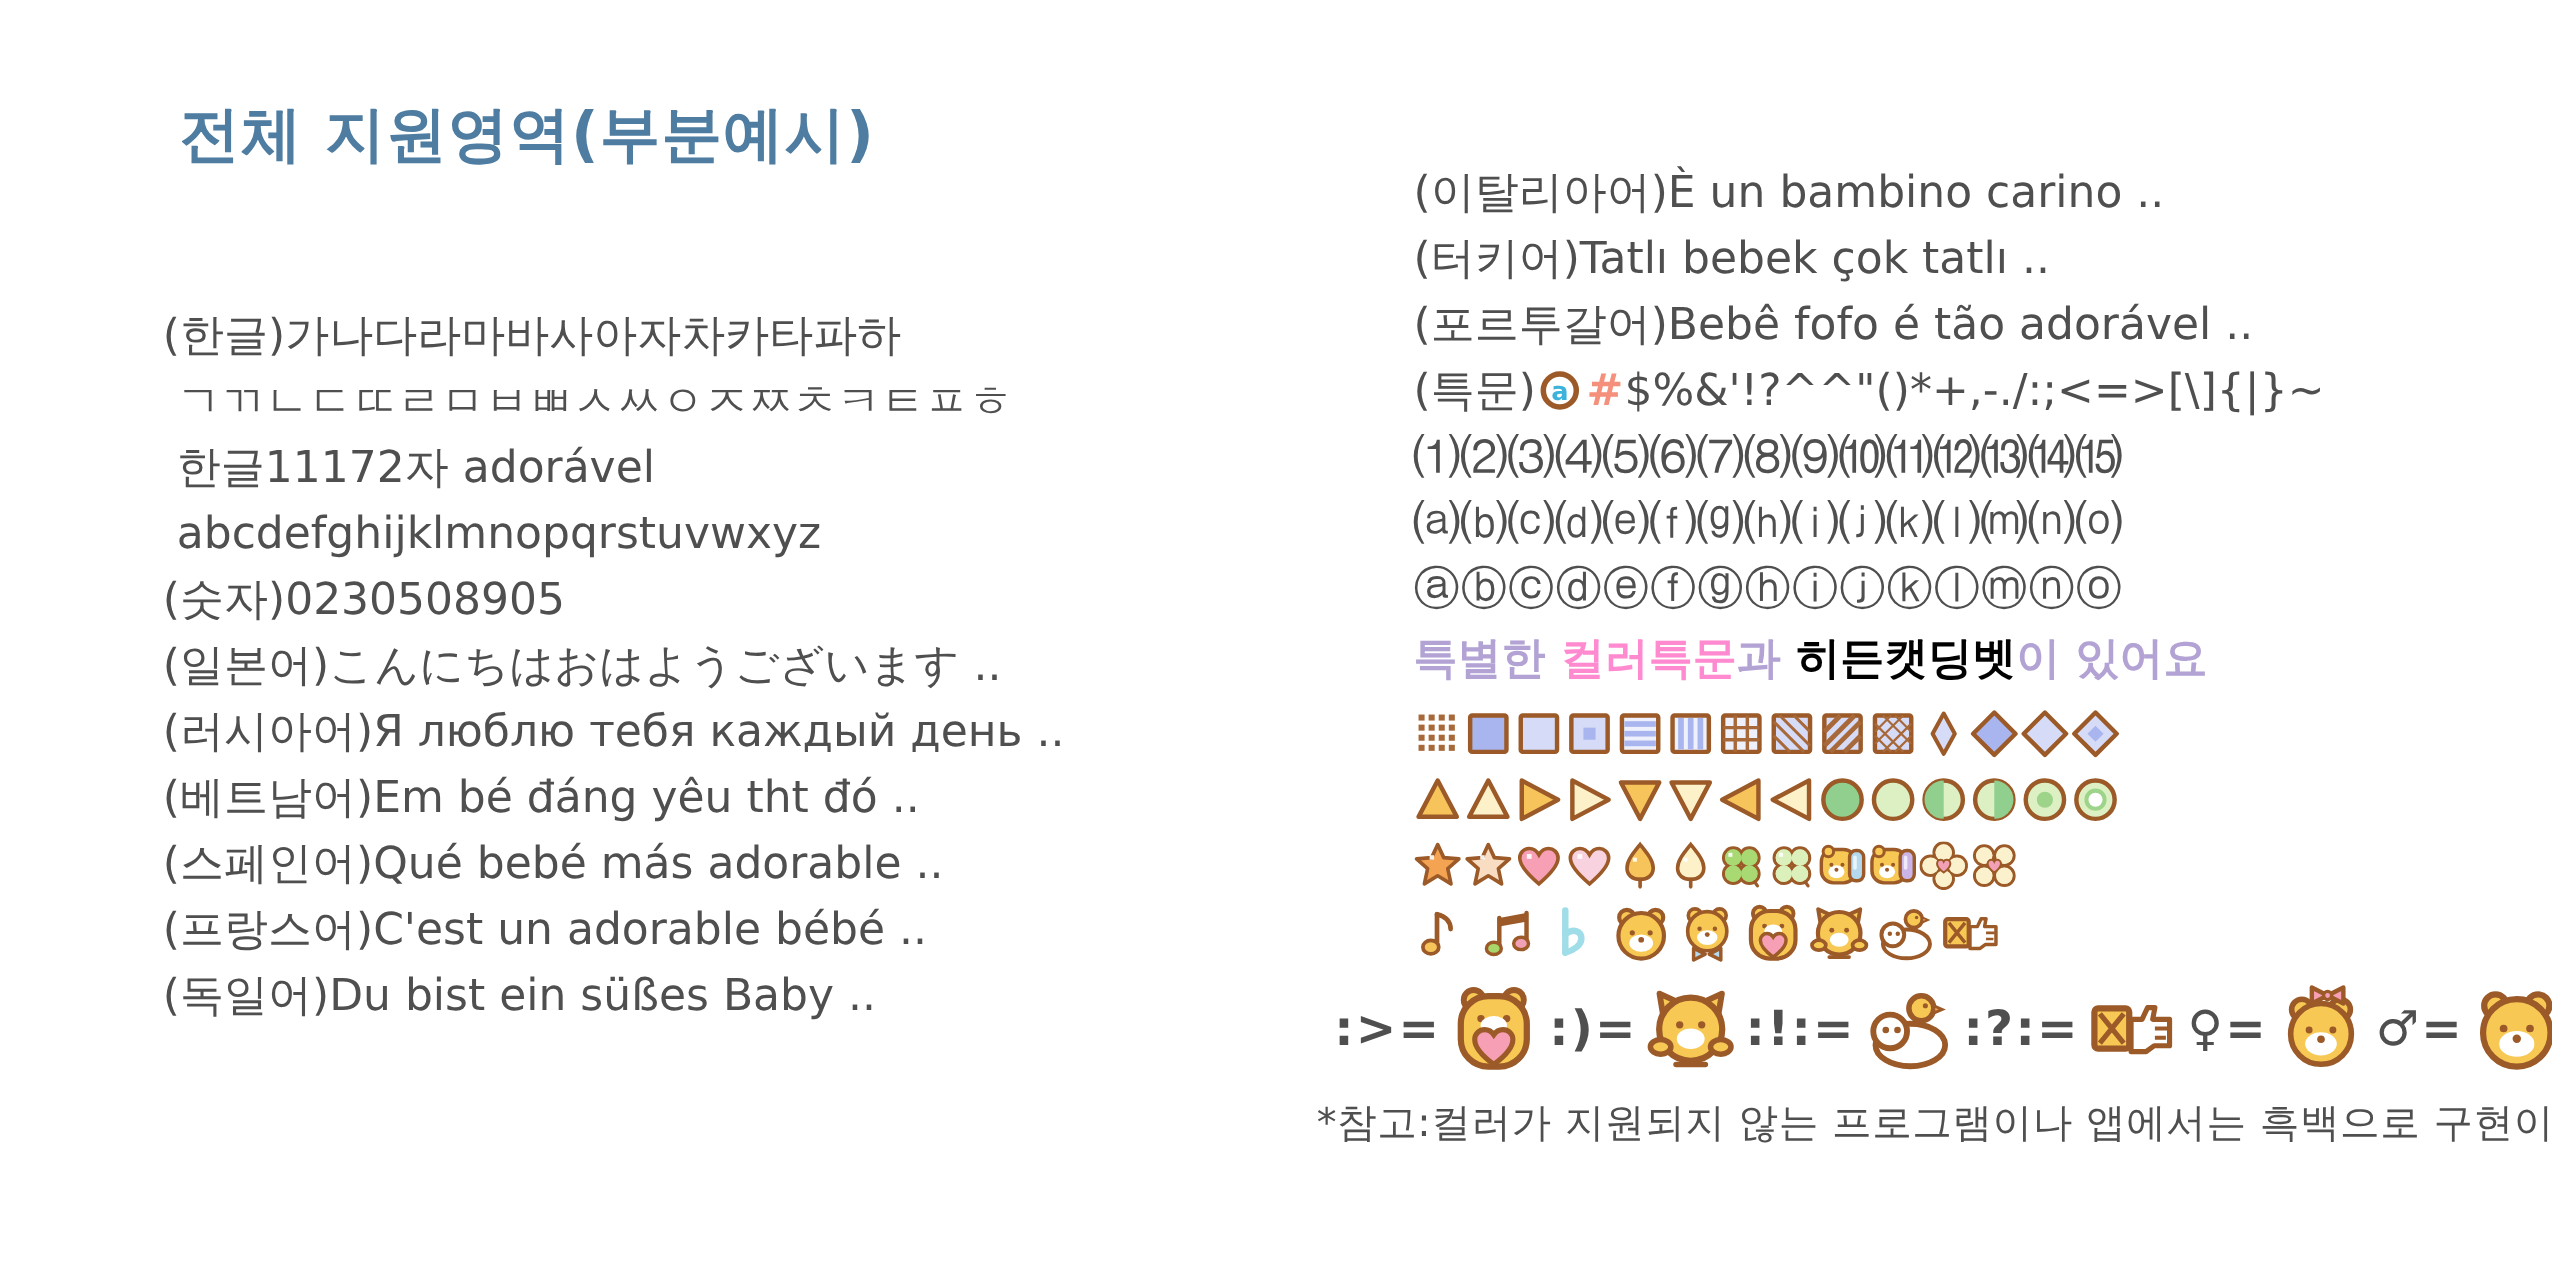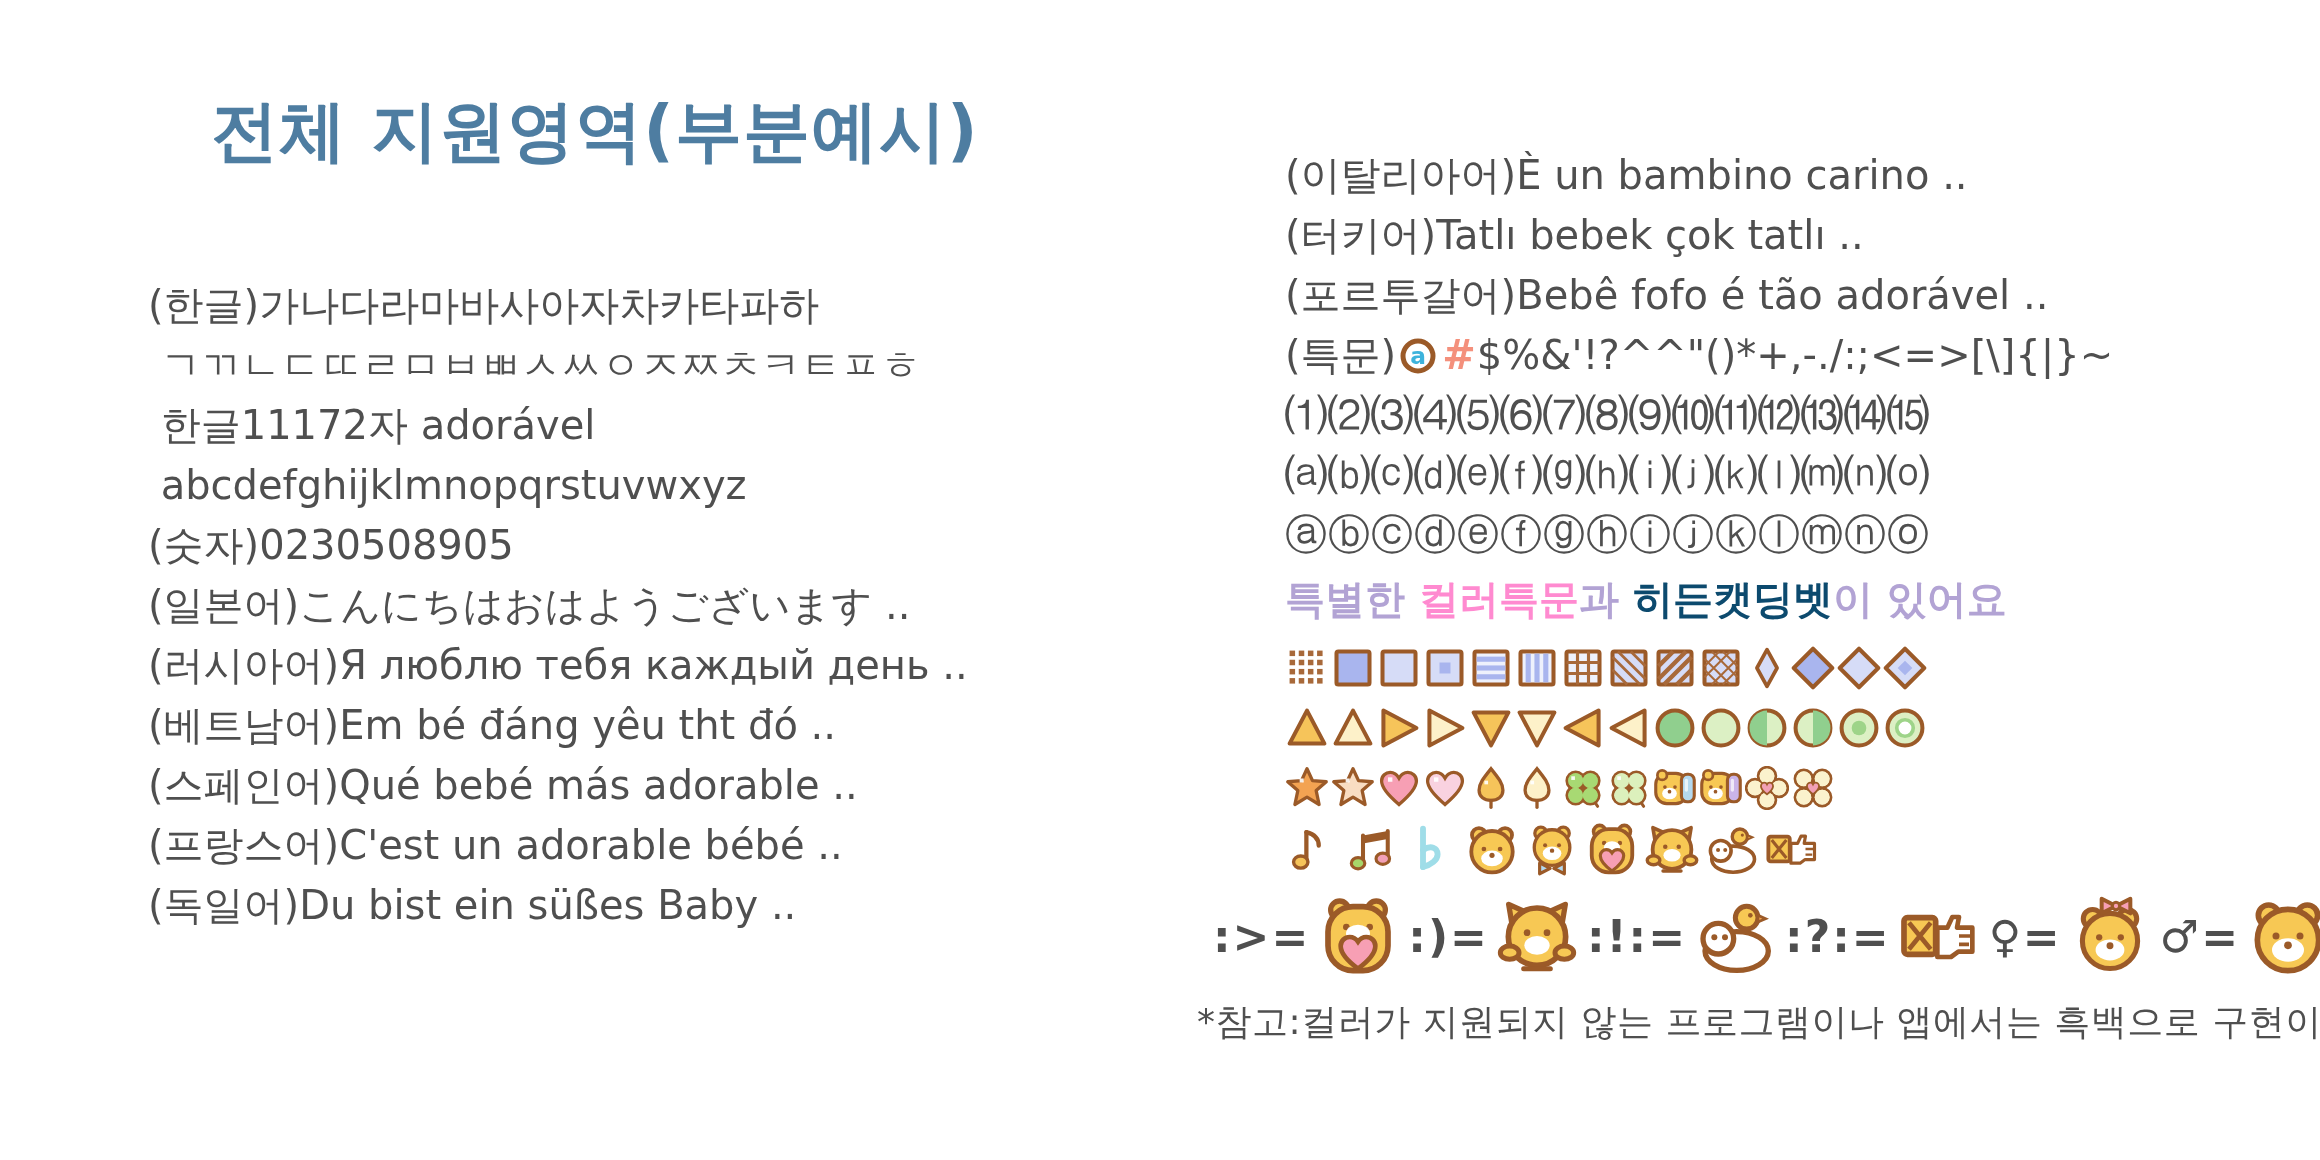--- a/index.html
+++ b/index.html
@@ -2,21 +2,21 @@
 <html style="--title: #4e7da1; --text: #4f4f4f; --brown: #9b5a28; --hash: #f4907c; --atblue: #3db3dc;"><head>
 <meta charset="utf-8">
 <style>
   :root{
     --title:#4e7da1; --text:#4f4f4f; --brown:#9b5a28;
     --hash:#f4907c; --atblue:#3db3dc;
   }
   html,body{margin:0;padding:0;background:#ffffff;}
   body{width:2320px;height:1160px;font-family:"DejaVu Sans","Liberation Sans",sans-serif;color:var(--text);}
   .canvas{position:relative;width:2320px;height:1160px;overflow:hidden;background:#fff;}
-  .title{position:absolute;left:163px;top:86px;font-size:67px;font-weight:bold;color:var(--title);letter-spacing:1px;white-space:pre;margin-left:48px;}
+  .title{position:absolute;left:163px;top:86px;font-size:55px;font-weight:bold;color:var(--title);letter-spacing:1px;white-space:pre;}
   .left-col{position:absolute;left:148px;top:275px;font-size:40px;line-height:60px;}
   .line{white-space:pre;}
   .right-col{position:absolute;left:1285px;top:145px;font-size:40px;}
   .right-col .line{line-height:60px;}
   .special{line-height:60px;}
   .hash{color:var(--hash);font-weight:bold;padding:0 1px;}
   .icon-inline{display:inline-block;width:40px;height:40px;vertical-align:-7px;margin:0 3px 0 2px;}
   .enclosed{line-height:62px;letter-spacing:1px;font-size:42px;}
   .colored{line-height:64px;margin-top:4px;font-weight:bold;}
   .icon-row{display:flex;gap:2px;margin-top:16px;align-items:center;}
@@ -60,21 +60,21 @@
             <circle cx="12" cy="12" r="9" fill="none" stroke="#9b5a28" stroke-width="3"></circle>
             <text x="12" y="17" text-anchor="middle" font-size="14" font-weight="bold" fill="#3db3dc" font-family="DejaVu Sans, sans-serif">a</text>
           </svg></span><span class="hash">#</span><span>$%&amp;'!?^^"()*+,-./:;&lt;=&gt;[\]{|}~</span></div>
 
     <div>
         <div class="line enclosed">⑴⑵⑶⑷⑸⑹⑺⑻⑼⑽⑾⑿⒀⒁⒂</div>
         <div class="line enclosed">⒜⒝⒞⒟⒠⒡⒢⒣⒤⒥⒦⒧⒨⒩⒪</div>
         <div class="line enclosed">ⓐⓑⓒⓓⓔⓕⓖⓗⓘⓙⓚⓛⓜⓝⓞ</div>
       </div>
 
-    <div class="line colored"><span style="color: rgb(178, 163, 212);">특별한 </span><span style="color: rgb(255, 138, 208);">컬러특문</span><span style="color: rgb(178, 163, 212);">과 </span><span style="color: #0c4a6e; font-family: Liberation Serif, serif;">히든캣딩벳</span><span style="color: rgb(178, 163, 212); margin-top: 28px;">이 있어요</span></div>
+    <div class="line colored"><span style="color: rgb(178, 163, 212);">특별한 </span><span style="color: rgb(255, 138, 208);">컬러특문</span><span style="color: rgb(178, 163, 212);">과 </span><span style="color: #000000; font-family: Liberation Serif, serif;">히든캣딩벳</span><span style="color: rgb(178, 163, 212); margin-top: 28px;">이 있어요</span></div>
 
     <div>
         <div class="icon-row pattern-squares-row">
           <span class="icon"><svg viewBox="0 0 24 24" width="100%" height="100%" aria-hidden="true">
               <rect x="2.5" y="2.5" width="3" height="3" fill="#a8693a"></rect>
               <rect x="7.5" y="2.5" width="3" height="3" fill="#a8693a"></rect>
               <rect x="12.5" y="2.5" width="3" height="3" fill="#a8693a"></rect>
               <rect x="17.5" y="2.5" width="3" height="3" fill="#a8693a"></rect>
               <rect x="2.5" y="7.5" width="3" height="3" fill="#a8693a"></rect>
               <rect x="7.5" y="7.5" width="3" height="3" fill="#a8693a"></rect>

